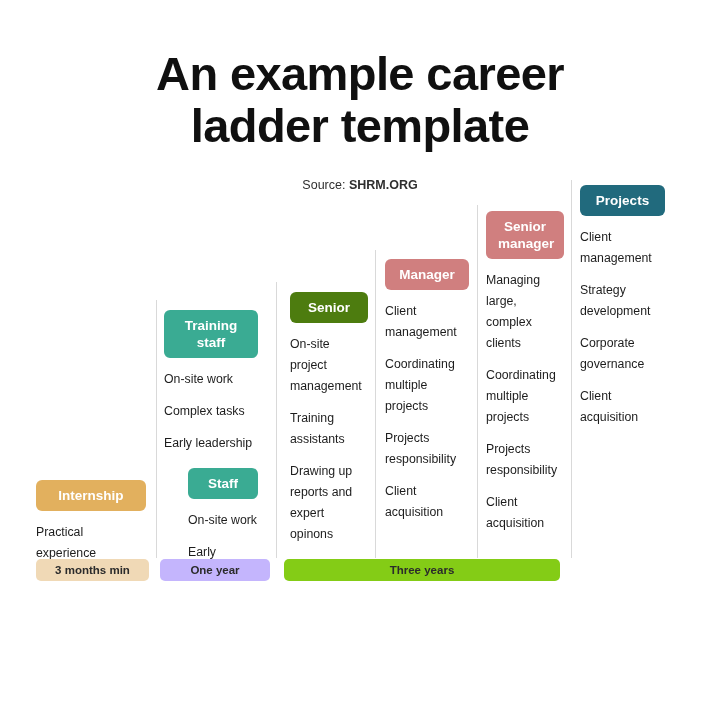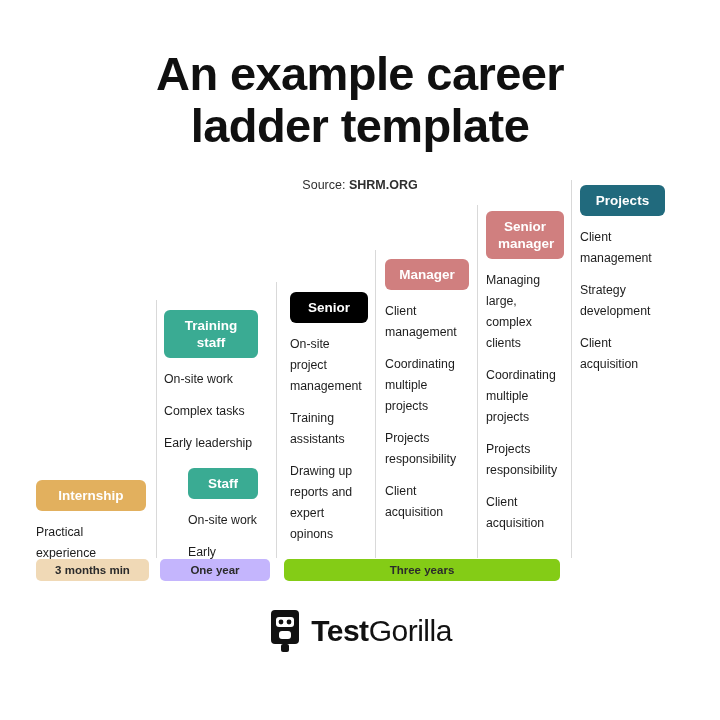--- a/index.html
+++ b/index.html
@@ -162,21 +162,21 @@
     <div class="subgroup">
       <div class="badge wide" style="background:#3aab93;">Staff</div>
       <div class="items">
         <div class="item">On-site work</div>
         <div class="item">Early responsibility</div>
       </div>
     </div>
   </div>
 
   <div class="col" style="left:290px; top:292px; width:78px;">
-    <div class="badge wide" style="background:#000000;">Senior</div>
+    <div class="badge wide" style="background:#4d7c0f;">Senior</div>
     <div class="items">
       <div class="item">On-site project management</div>
       <div class="item">Training assistants</div>
       <div class="item">Drawing up reports and expert opinons</div>
     </div>
   </div>
 
   <div class="col" style="left:385px; top:259px; width:84px;">
     <div class="badge wide" style="background:#d07f7f;">Manager</div>
     <div class="items">
@@ -195,35 +195,23 @@
       <div class="item">Projects responsibility</div>
       <div class="item">Client acquisition</div>
     </div>
   </div>
 
   <div class="col" style="left:580px; top:185px; width:85px;">
     <div class="badge wide" style="background:#216a7d;">Projects</div>
     <div class="items">
       <div class="item">Client management</div>
       <div class="item">Strategy development</div>
+      <div class="item">Corporate governance</div>
       <div class="item">Client acquisition</div>
     </div>
   </div>
 
   <div class="durbar" style="left:36px; top:559px; width:113px; background:#f0d9b6;">3 months min</div>
   <div class="durbar" style="left:160px; top:559px; width:110px; background:#c4b5fd;">One year</div>
   <div class="durbar" style="left:284px; top:559px; width:276px; background:#84cc16;">Three years</div>
 
-  <div class="logo">
-    <span class="logo-mark">
-      <svg width="34" height="46" viewBox="0 0 34 46" xmlns="http://www.w3.org/2000/svg">
-        <rect x="3" y="2" width="28" height="34" rx="4" fill="#111111"></rect>
-        <rect x="8" y="9" width="18" height="10" rx="3" fill="#ffffff"></rect>
-        <circle cx="13" cy="14" r="2.4" fill="#111111"></circle>
-        <circle cx="21" cy="14" r="2.4" fill="#111111"></circle>
-        <rect x="11" y="23" width="12" height="8" rx="3" fill="#ffffff"></rect>
-        <rect x="13" y="36" width="8" height="8" rx="2" fill="#111111"></rect>
-      </svg>
-    </span>
-    <span class="logo-text"><b>Test</b><span class="light">Gorilla</span></span>
-  </div>
 
 </div>
 
 </body></html>

